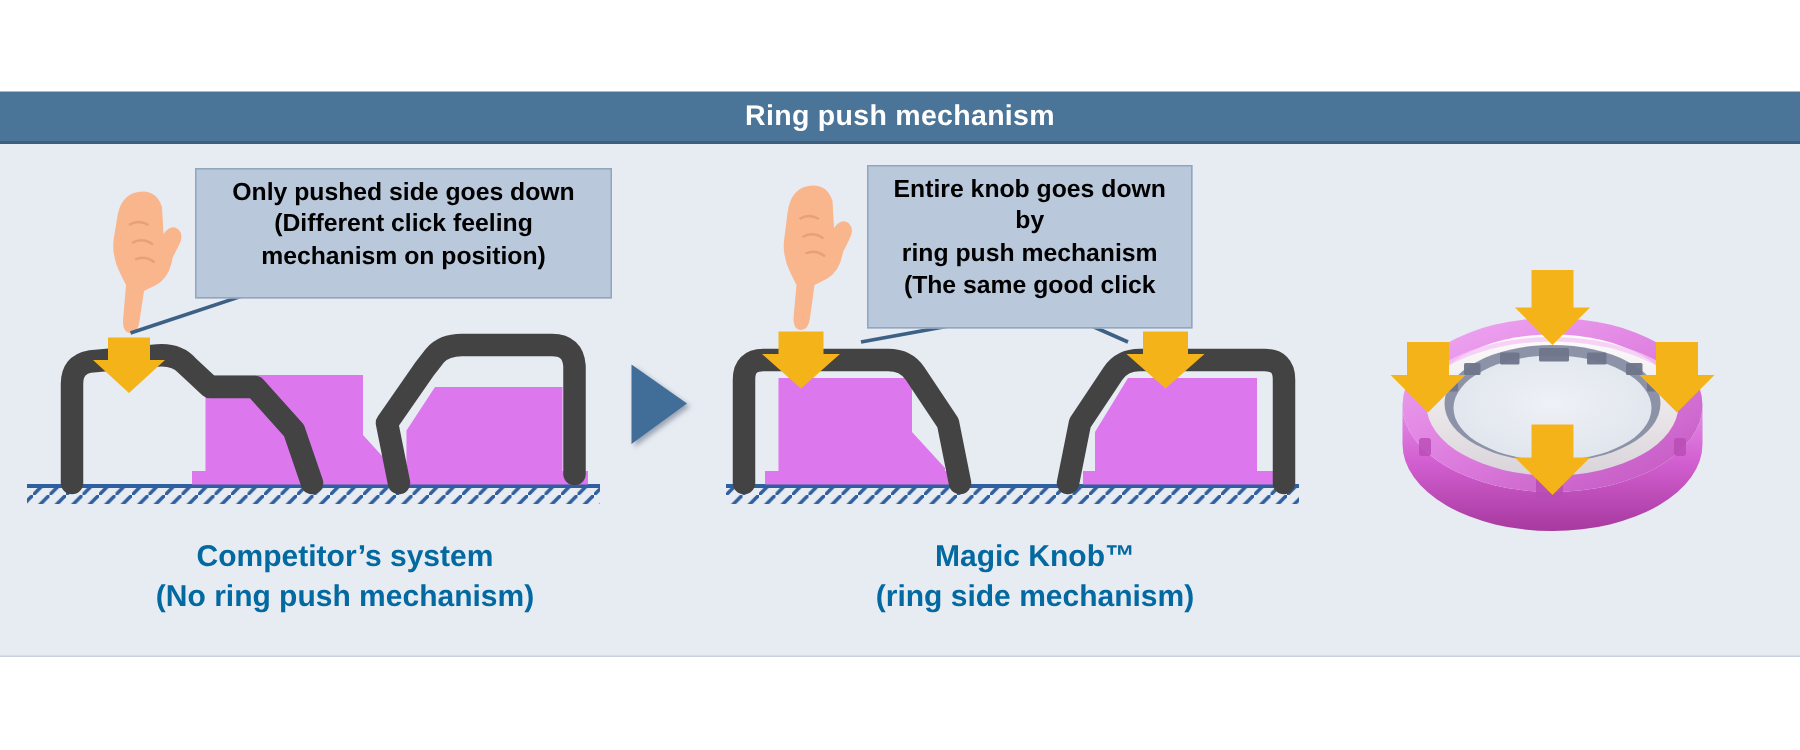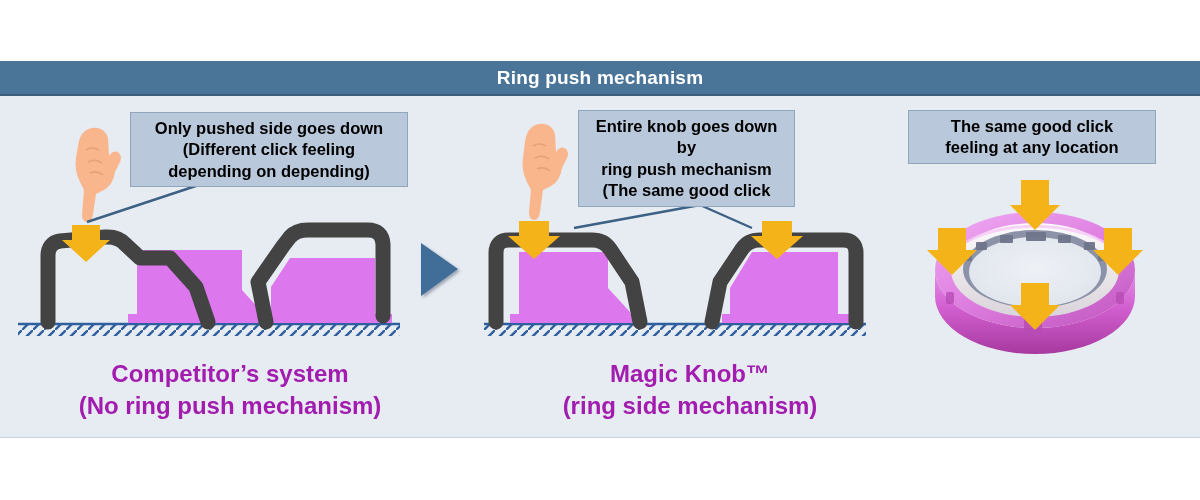--- a/index.html
+++ b/index.html
@@ -54,34 +54,34 @@
   .callout {
     position: absolute;
     background: #b9c8da;
     border: 1px solid #8fa6bd;
     box-sizing: border-box;
     text-align: center;
     color: #000000;
     font-weight: bold;
     font-size: 16.5px;
     line-height: 1.30;
-    padding: 5px 9px 4px 9px;
+    padding: 5px 9px 16px 9px;
   }
   #callout-left  { left: 130px; top: 112px; width: 278px; }
   #callout-mid   { left: 578px; top: 110px; width: 217px; }
   #callout-right { left: 908px; top: 110px; width: 248px; }
 
   
   .caption {
     position: absolute;
     text-align: center;
     font-weight: bold;
-    font-size: 24px;
+    font-size: 20px;
     line-height: 1.35;
-    color: #a21caf;
+    color: #0369a1;
   }
   #caption-left { left: 30px; top: 358px; width: 400px; }
   #caption-mid  { left: 480px; top: 358px; width: 420px; }
 
   
   .art {
     position: absolute;
     left: 0;
     top: 0;
     width: 1200px;
@@ -257,33 +257,29 @@
       </g>
       <g>
         <path d="M 1021,283 L 1049,283 L 1049,305 L 1060,305 L 1035,330 L 1010,305 L 1021,305 Z" fill="#f5b31a"></path>
       </g>
     </g>
   </svg>
 
   <div class="callout" id="callout-left">
     <div>Only pushed side goes down</div>
     <div>(Different click feeling</div>
-    <div>depending on depending)</div>
+    <div>mechanism on position)</div>
   </div>
 
   <div class="callout" id="callout-mid">
     <div>Entire knob goes down by</div>
     <div>ring push mechanism</div>
     <div>(The same good click</div>
   </div>
 
-  <div class="callout" id="callout-right">
-    <div>The same good click</div>
-    <div>feeling at any location</div>
-  </div>
 
   <div class="caption" id="caption-left">
     <div>Competitor’s system</div>
     <div>(No ring push mechanism)</div>
   </div>
 
   <div class="caption" id="caption-mid">
     <div>Magic Knob™</div>
     <div>(ring side mechanism)</div>
   </div>

